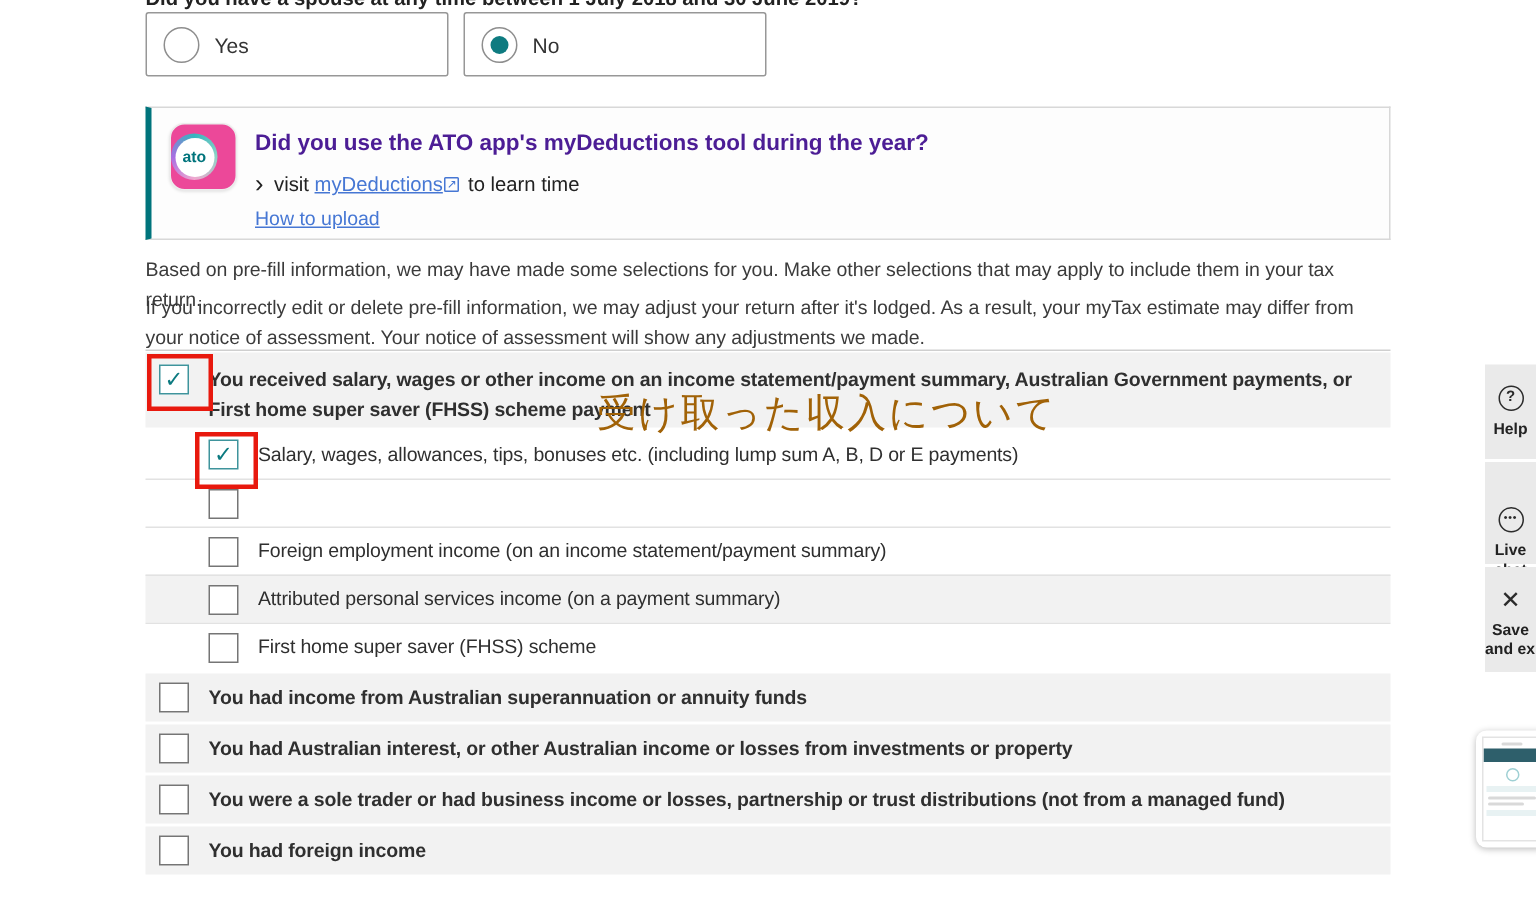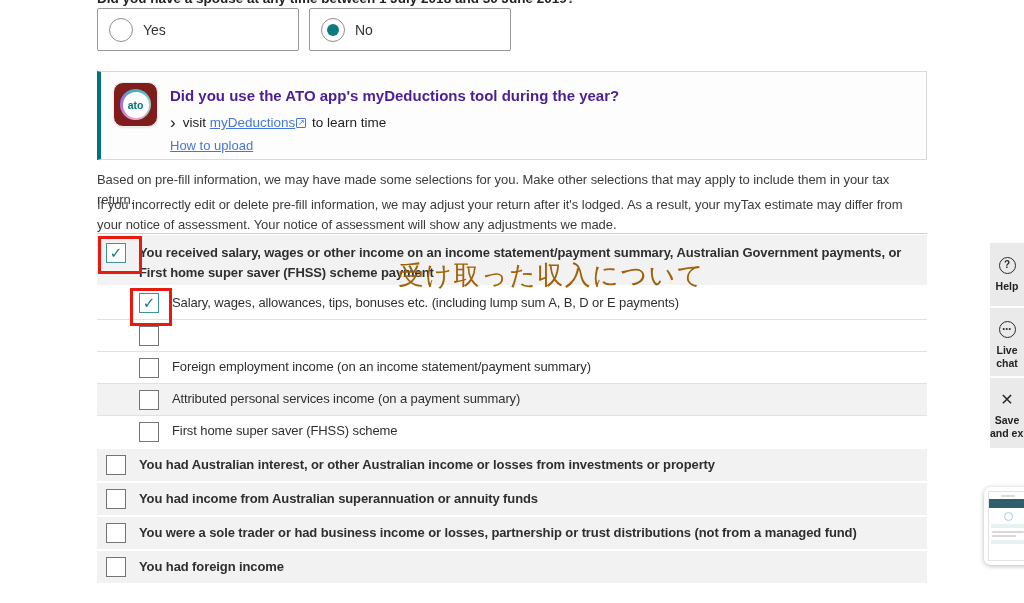--- a/index.html
+++ b/index.html
@@ -17,23 +17,23 @@
   .radio-box { width:202px; height:43px; border:1px solid #979797; border-radius:2px; background:#fff;
                display:flex; align-items:center; padding-left:11px; }
   .radio-circle { width:24px; height:24px; border:1px solid #8e8e8e; border-radius:50%; background:#fff;
                   margin-right:10px; position:relative; flex:none; }
   .radio-circle.selected::after { content:""; position:absolute; inset:5px; border-radius:50%; background:#0e7b80; }
   .radio-label { font-size:14px; color:#333; }
 
   
   .banner { position:absolute; left:97px; top:71px; width:830px; height:89px; background:#fdfdfd;
             border:1px solid #d8d8d8; border-left:4px solid #00747c; }
-  .ato-card { position:absolute; left:12px; top:10px; width:45px; height:45px; background:#7f1d1d;
+  .ato-card { position:absolute; left:12px; top:10px; width:45px; height:45px; background:#ec4899;
               border:1px solid #ececec; border-radius:10px; box-shadow:0 1px 2px rgba(0,0,0,.10);
-              display:flex; align-items:center; justify-content:center; }
+              display:flex; align-items:center; justify-content:flex-start; }
   .ato-ring { width:31px; height:31px; border-radius:50%;
               background:conic-gradient(#35b6be,#8ed4c6,#f0a8cf,#a86ee2,#35b6be);
               display:flex; align-items:center; justify-content:center; }
   .ato-inner { width:26px; height:26px; border-radius:50%; background:#fff; color:#00747c;
                font-size:10.5px; font-weight:700; display:flex; align-items:center; justify-content:center; }
   .banner-heading { position:absolute; left:69px; top:15px; color:#4c1d95; font-weight:700; font-size:15px; }
   .banner-visit { position:absolute; left:69px; top:43px; font-size:13.5px; color:#222; display:flex; align-items:center; }
   .chevron { font-size:17px; line-height:14px; color:#222; margin-right:7px; font-weight:400; }
   .link { color:#4677d4; text-decoration:underline; cursor:pointer; }
   .ext-icon { display:inline-block; width:10px; height:10px; border:1px solid #4677d4; border-radius:1px;
@@ -63,21 +63,21 @@
   
   .red-box { position:absolute; border:3px solid #e8190e; background:transparent; z-index:5; }
   .red-box-1 { left:98px; top:236px; width:44px; height:38px; }
   .red-box-2 { left:130px; top:288px; width:42px; height:38px; }
   .ja-note { position:absolute; left:398px; top:258px; z-index:6; color:#a16207; font-weight:400;
              font-size:26px; letter-spacing:1.5px; white-space:nowrap; }
 
   
   .side-btn { position:absolute; left:990px; width:34px; background:#eaeaea; text-align:center; cursor:pointer; }
   .side-btn-help { top:243px; height:63px; padding-top:14px; }
-  .side-btn-chat { top:308px; height:68px; padding-top:13px; }
+  .side-btn-chat { top:308px; height:68px; padding-top:30px; }
   .side-btn-save { top:378px; height:70px; padding-top:14px; }
   .icon-circle { width:17px; height:17px; border:1.5px solid #2b2b2b; border-radius:50%; margin:0 auto;
                  font-size:10px; font-weight:700; color:#2b2b2b; line-height:14px; }
   .icon-circle.dots { font-size:7px; letter-spacing:0.5px; line-height:13px; }
   .x-icon { font-size:16px; line-height:16px; color:#2b2b2b; font-family:"DejaVu Sans",sans-serif; }
   .side-label { font-size:10.5px; font-weight:700; color:#222; line-height:1.25; margin-top:6px; white-space:nowrap; }
 
   
   .thumb { position:absolute; left:984px; top:487px; width:48px; height:78px; background:#fff; border-radius:7px;
            box-shadow:0 1px 5px rgba(0,0,0,.28); padding:4px; cursor:pointer; }
@@ -158,26 +158,26 @@
     <span class="row-label">Attributed personal services income (on a payment summary)</span>
   </div>
 
   <div class="row sub">
     <span class="cb"></span>
     <span class="row-label">First home super saver (FHSS) scheme</span>
   </div>
 
   <div class="row parent shaded">
     <span class="cb"></span>
+    <span class="row-label">You had income from Australian superannuation or annuity funds</span>
+  </div>
+
+  <div class="row parent shaded">
+    <span class="cb"></span>
     <span class="row-label">You had Australian interest, or other Australian income or losses from investments or property</span>
-  </div>
-
-  <div class="row parent shaded">
-    <span class="cb"></span>
-    <span class="row-label">You had income from Australian superannuation or annuity funds</span>
   </div>
 
   <div class="row parent shaded">
     <span class="cb"></span>
     <span class="row-label">You were a sole trader or had business income or losses, partnership or trust distributions (not from a managed fund)</span>
   </div>
 
   <div class="row parent shaded">
     <span class="cb"></span>
     <span class="row-label">You had foreign income</span>

